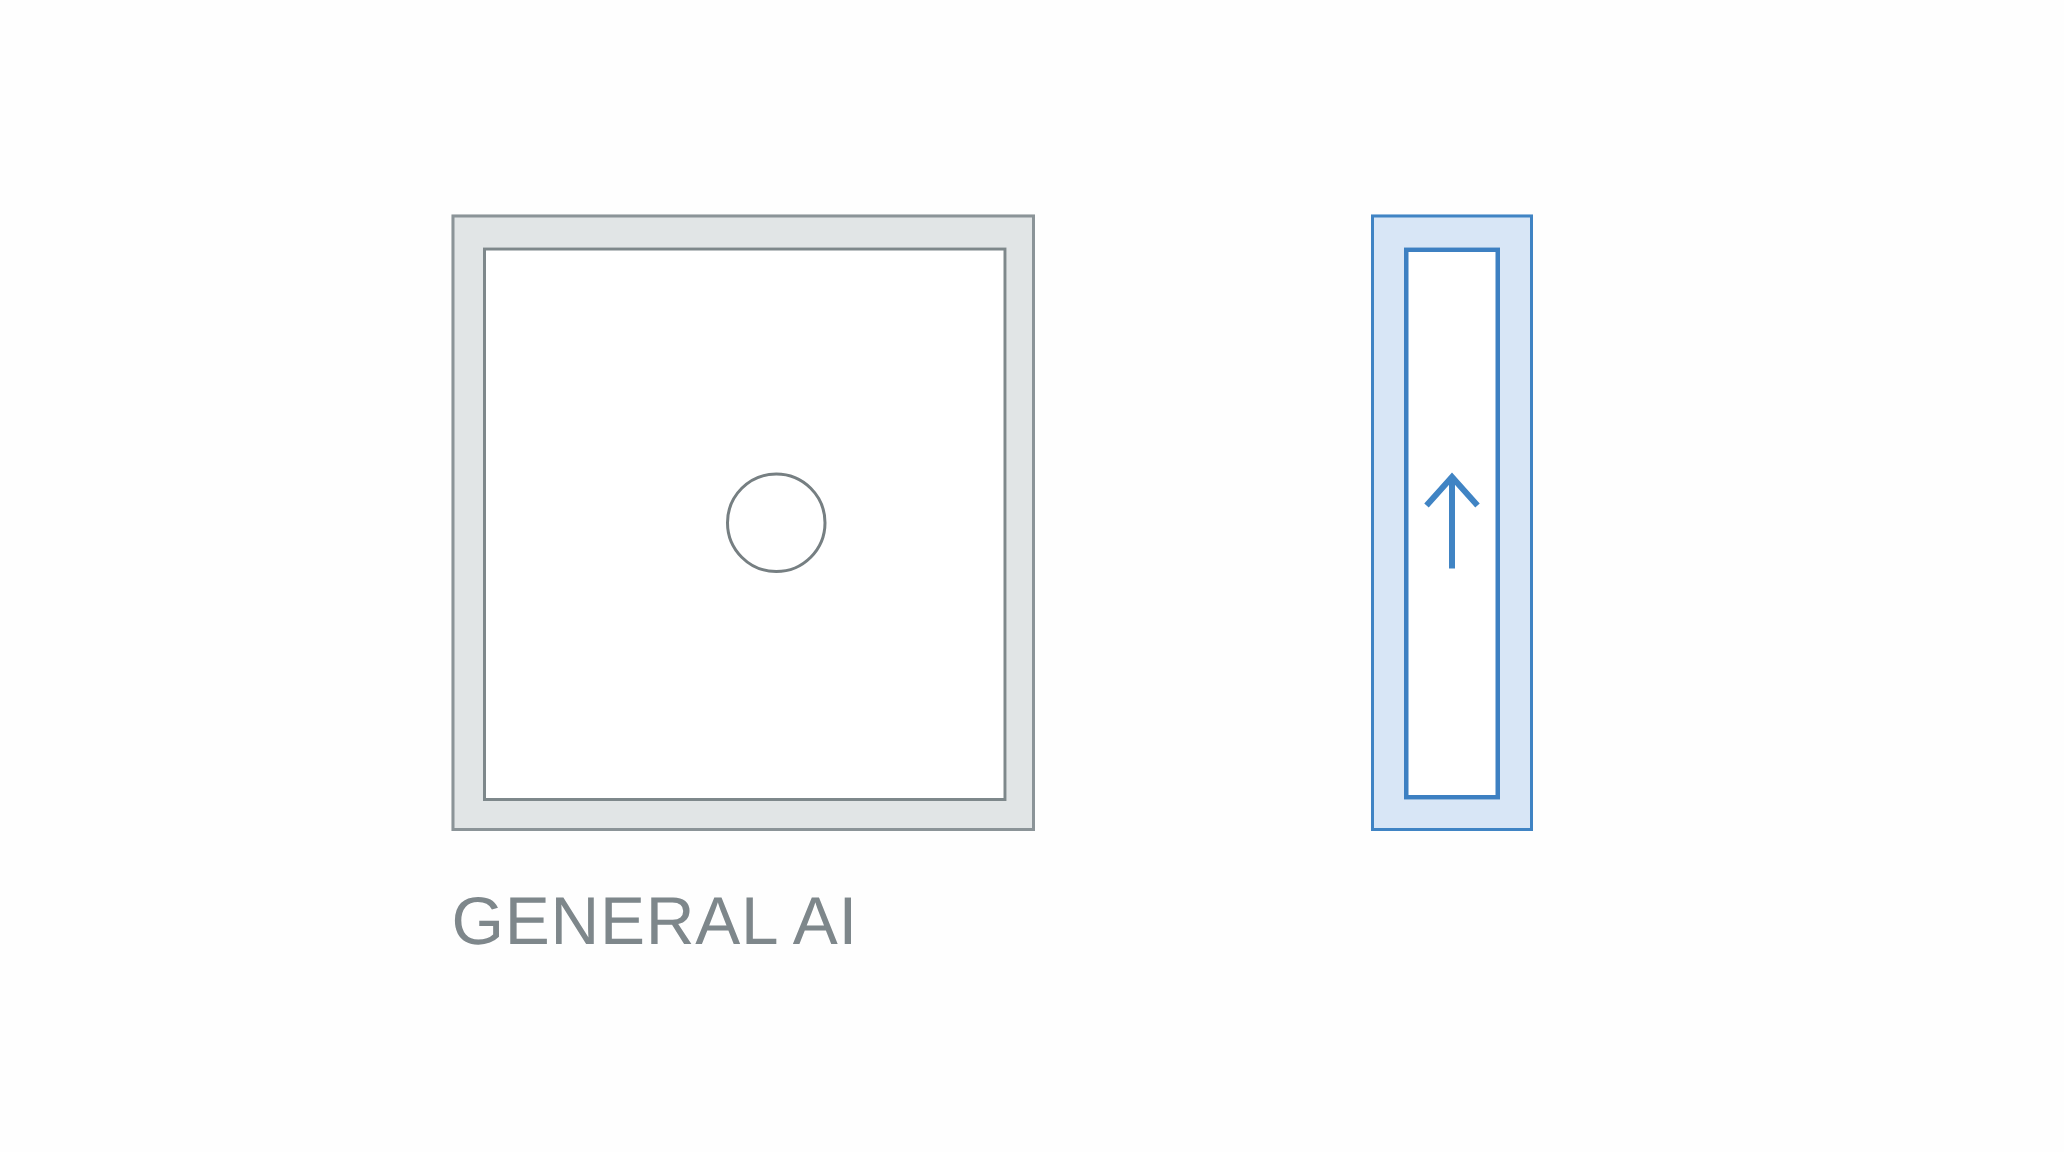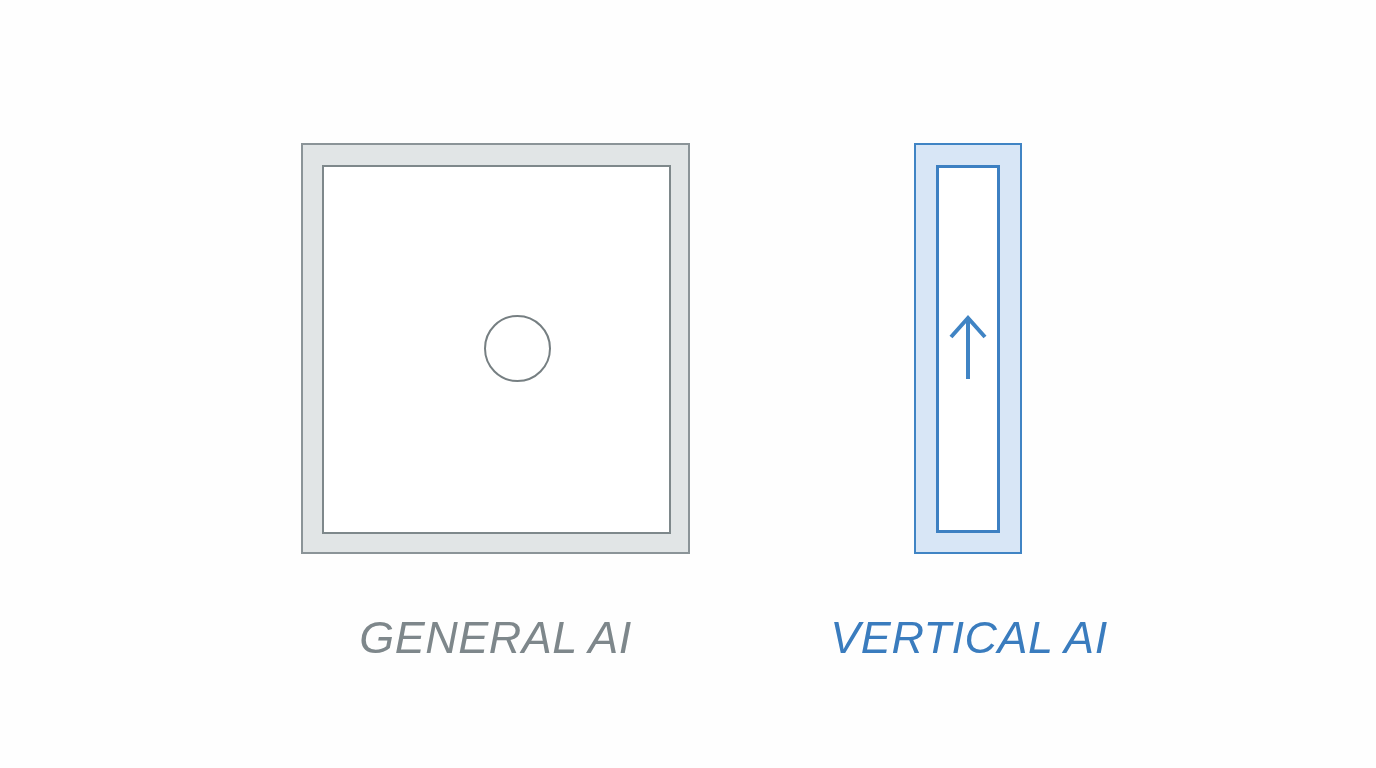--- a/index.html
+++ b/index.html
@@ -81,28 +81,27 @@
     left: 0px;
     top: 143px;
     width: 58px;
     height: 70px;
     overflow: visible;
   }
 
   
   .caption {
     position: absolute;
-    top: 612px;
+    top: 588px;
     font-size: 45px;
     letter-spacing: 0.5px;
     font-weight: 400;
     line-height: 52px;
     white-space: nowrap;
-    text-align: center;
-    font-style: italic;
+    text-align: left;
   }
   #general-caption {
     left: 301px;
     width: 389px;
     color: #7e878b;
   }
   #vertical-caption {
     left: 764px;
     width: 410px;
     color: #3a7cbe;
@@ -123,15 +122,14 @@
 
   <div class="panel" id="vertical-panel">
     <div id="vertical-inner">
       <svg id="vertical-arrow" viewBox="0 0 58 70" xmlns="http://www.w3.org/2000/svg">
         <line x1="29" y1="8" x2="29" y2="68" stroke="#4084c4" stroke-width="4" stroke-linecap="butt"></line>
         <polyline points="12,26 29,7 46,26" fill="none" stroke="#4084c4" stroke-width="4" stroke-linecap="butt" stroke-linejoin="miter"></polyline>
       </svg>
     </div>
   </div>
 
-  <div class="caption" id="vertical-caption">VERTICAL AI</div>
 
 </div>
 
 </body></html>

